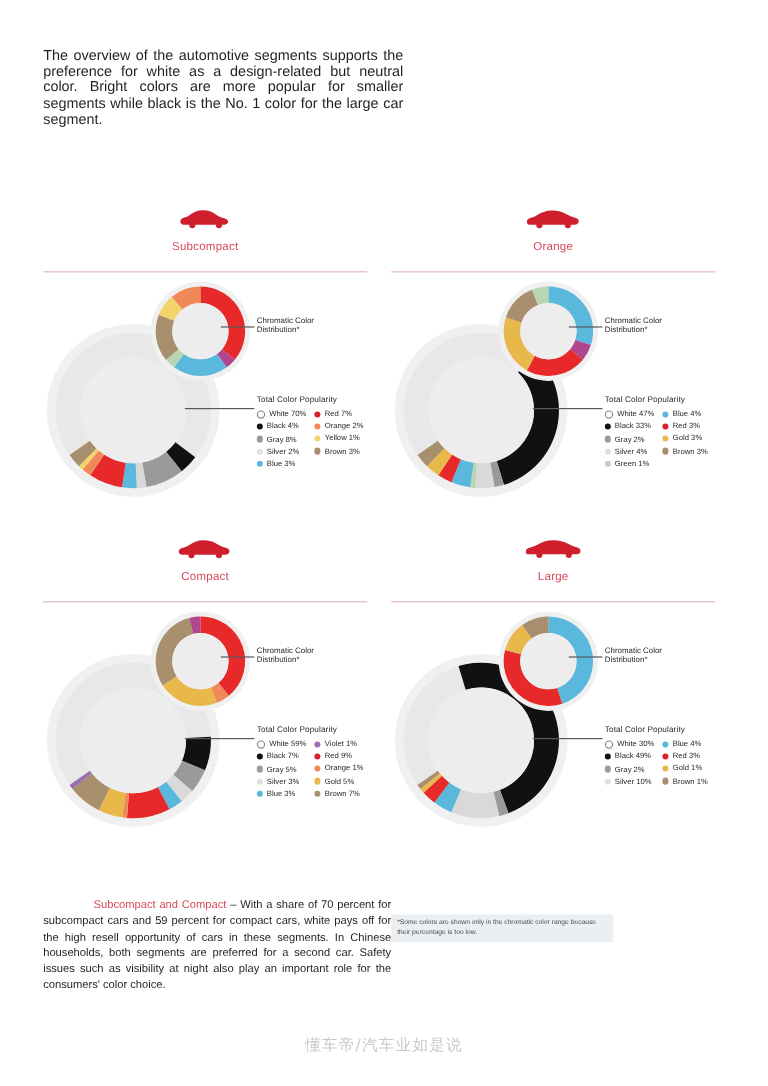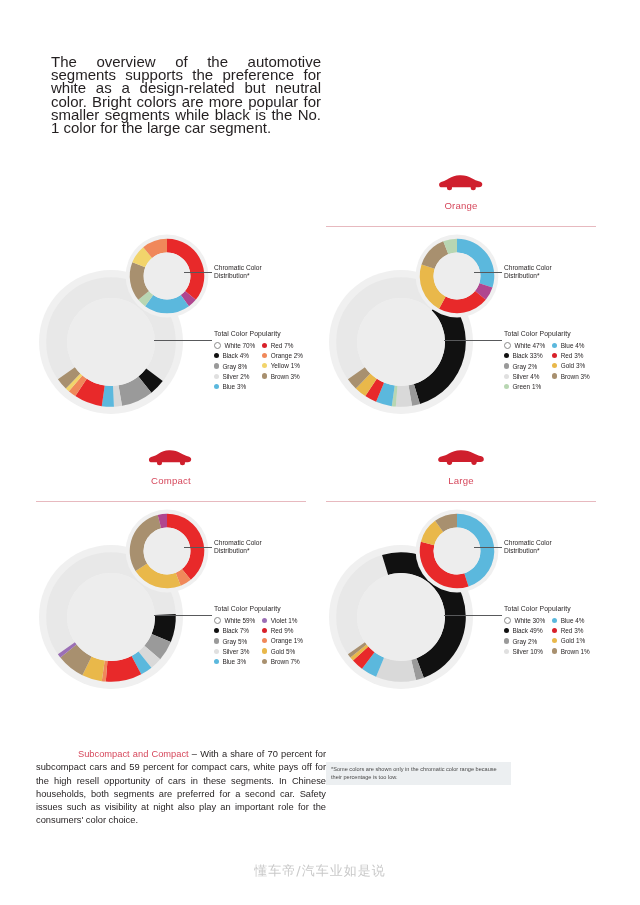--- a/index.html
+++ b/index.html
@@ -13,21 +13,21 @@
   }
   .page{position:absolute;inset:0;}
 
   
   .header{position:absolute;left:36px;top:40px;width:300px;}
   .title{
     color:#d6485c;font-size:13.5px;line-height:15px;font-weight:400;
     letter-spacing:.1px;margin:0 0 14px 0;white-space:pre-line;
   }
   .intro{
-    font-size:15px;line-height:13.2px;color:#231f20;margin:15px;
+    font-size:12px;line-height:13.2px;color:#231f20;margin:0;
     text-align:justify;
   }
 
   
   .quad{position:absolute;width:290px;height:275px;}
   .q-tl{left:36px;top:168px;}
   .q-tr{left:326px;top:168px;}
   .q-bl{left:36px;top:443px;}
   .q-br{left:326px;top:443px;}
 
@@ -87,20 +87,29 @@
 
 <div class="page">
 
   <div class="topbar"></div>
 
   <div class="header">
     <p class="intro">The overview of the automotive segments supports the preference for white as a design-related but neutral color. Bright colors are more popular for smaller segments while black is the No. 1 color for the large car segment.</p>
   </div>
 
   <div class="quad q-tl">
+      <div class="seg-head">
+        <div class="car-icon"><svg viewBox="0 0 60 26">
+            <path d="M7 20c-2.5 0-4-1.4-4-3.6 0-2.3 1.6-3.6 4.6-4.3 2.4-.6 4-1.6 6.6-3.6C18 6 21.5 4.4 26.6 4.2c6.3-.2 10.6 1.4 14.6 4.3 3.3 2.4 6 3.4 8.6 4 3.4.8 5.2 2 5.2 4 0 2.2-1.7 3.5-4.6 3.5z" fill="#cf1f2d"></path>
+            <circle cx="16" cy="20.5" r="3.3" fill="#cf1f2d"></circle>
+            <circle cx="45" cy="20.5" r="3.3" fill="#cf1f2d"></circle>
+          </svg></div>
+        <div class="seg-label">Subcompact</div>
+        <div class="rule"></div>
+      </div>
       <div class="chart-area">
         <div class="donut-wrap main-donut">
           <svg viewBox="0 0 200 200">
             <circle cx="100" cy="100" r="90" fill="#f0f0f0"></circle>
             <circle cx="100" cy="100" r="68" fill="none" stroke="#e8e8e8" stroke-width="26"></circle>
             <path d="M164.68947631383077 148.7470168753159 A81 81 0 0 1 150.53424733346029 163.3031582659243 L134.31337781901624 142.98362598303504 A55 55 0 0 0 143.92495305260113 133.09982627336262 Z" fill="#111111">
               <title>Black 4%</title>
             </path>
             <path d="M150.53424733346029 163.3031582659243 A81 81 0 0 1 113.78696943244873 179.81803977716268 L109.36152245413186 154.19743441659193 A55 55 0 0 0 134.31337781901624 142.98362598303504 Z" fill="#9a9a9a">
               <title>Gray 8%</title>

